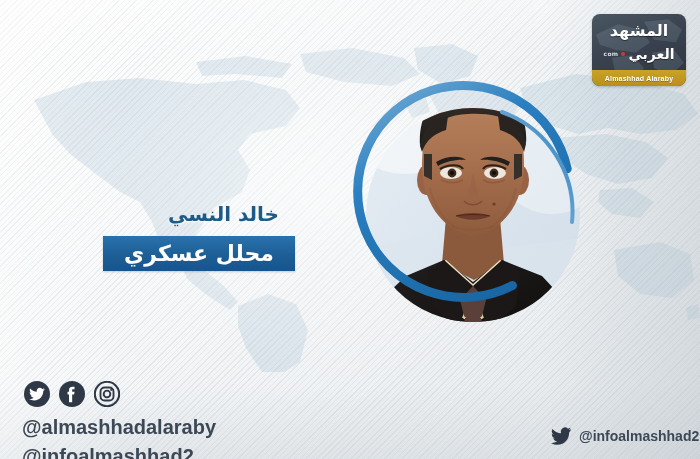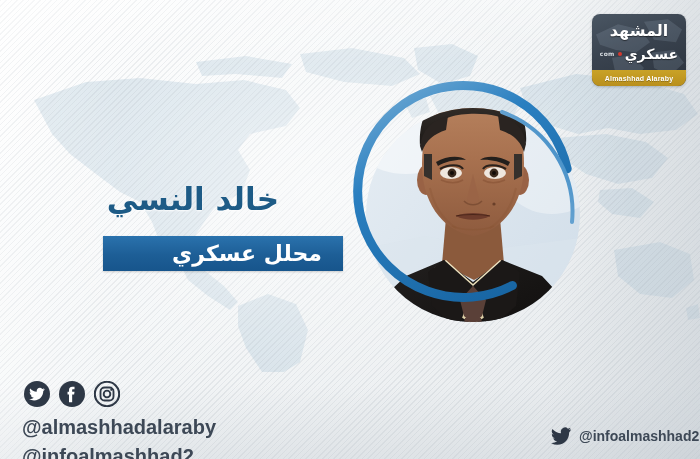--- a/index.html
+++ b/index.html
@@ -99,33 +99,32 @@
   .photo-mask{
     position:absolute;left:0;top:36px;width:214px;height:214px;
     border-radius:50%;
     overflow:visible;
   }
   .person{position:absolute;left:0;top:-40px;width:214px;height:294px;}
   .person svg{width:100%;height:100%;display:block;}
 
   
   .name{
-    position:absolute;right:421px;top:184px;
+    position:absolute;right:421px;top:204px;
     direction:rtl;color:#1d5b86;
-    font-size:31px;font-weight:bold;line-height:1;
+    font-size:20px;font-weight:bold;line-height:1;
     letter-spacing:0px;
     text-shadow:0 1px 2px rgba(255,255,255,.9);
     white-space:nowrap;
   }
   .title-box{
     position:absolute;left:103px;top:236px;width:192px;height:35px;
     background:linear-gradient(180deg,#2a72ad 0%,#1d5e96 55%,#17558c 100%);
     display:flex;align-items:center;justify-content:center;
     box-shadow:0 1px 2px rgba(0,0,0,.18);
-    padding-left:48px;
   }
   .title-box span{
     color:#ffffff;direction:rtl;font-size:22px;font-weight:bold;line-height:1;
     white-space:nowrap;
   }
 
   
   .social{
     position:absolute;left:24px;top:381px;display:flex;gap:9px;align-items:center;
   }
@@ -197,21 +196,21 @@
           <path d="M4 16 L26 8 L48 12 L58 22 L44 30 L24 28 L8 24 Z"></path>
           <path d="M52 6 L76 4 L90 12 L84 22 L62 20 Z"></path>
           <path d="M20 34 L40 32 L52 42 L42 52 L24 48 Z"></path>
           <path d="M60 30 L82 28 L92 38 L78 48 L62 42 Z"></path>
         </g>
       </svg>
     </div>
     <div class="logo-main">
       <div class="logo-ar1">المشهد</div>
       <div class="logo-row2">
-        <div class="logo-ar2">عسكري</div>
+        <div class="logo-ar2">العربي</div>
         <span class="logo-dot"></span>
         <div class="logo-com">com</div>
       </div>
     </div>
     <div class="logo-bar">
       <span>Almashhad Alaraby</span>
     </div>
   </div>
 
   <div class="portrait-wrap">

